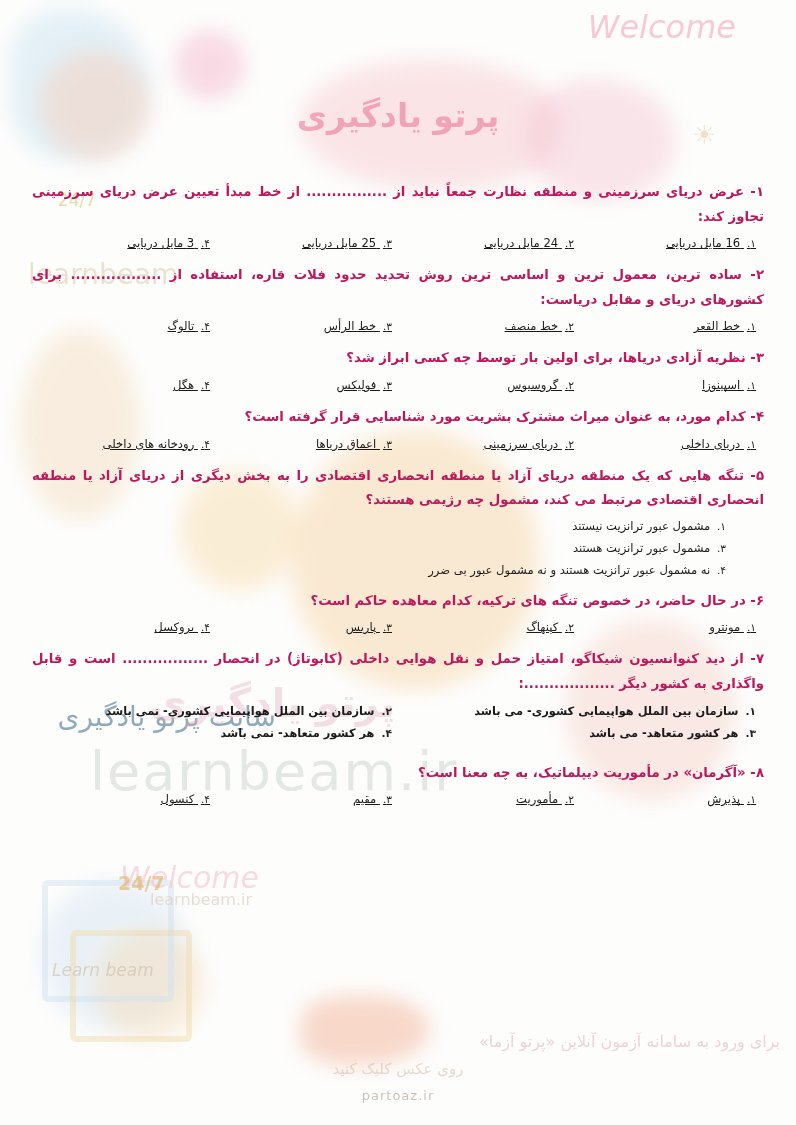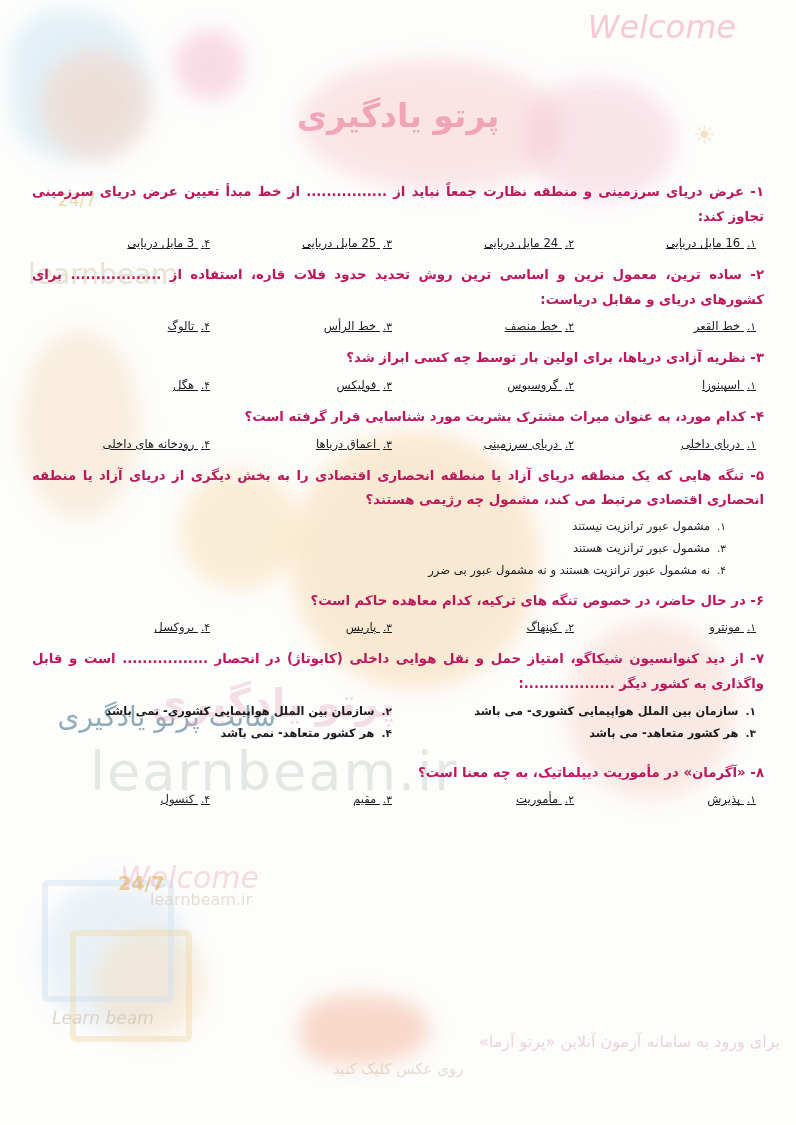--- a/index.html
+++ b/index.html
@@ -116,21 +116,21 @@
     left: 0;
     right: 0;
     text-align: center;
     font-size: 13px;
     color: #b9b0a6;
     opacity: 0.75;
     letter-spacing: 1px;
   }
   .wm-247a { top: 190px; right: 700px; font-size: 17px; color: #d6c06a; opacity: .55; }
   .wm-247b { top: 872px; left: 118px; font-size: 19px; color: #e2b35c; opacity: .6; font-weight: bold;}
-  .wm-learnbeam-logo { top: 960px; left: 52px; font-size: 17px; color: #c8b8a4; opacity: .55; font-style: italic; margin-top: 48px;}
+  .wm-learnbeam-logo { top: 960px; left: 52px; font-size: 17px; color: #c8b8a4; opacity: .55; font-style: italic;}
   .wm-sun { top: 120px; right: 80px; font-size: 26px; color: #e9c98c; opacity:.5;}
 
   .blob {
     position: absolute;
     border-radius: 50%;
     filter: blur(10px);
   }
   .blob-tl { top: 10px; left: 10px; width: 140px; height: 150px; background: #cfe6f2; opacity: .55; border-radius: 40% 60% 55% 45%; }
   .blob-tl2 { top: 50px; left: 40px; width: 110px; height: 110px; background: #f5d0c0; opacity: .5; }
   .blob-melon { top: 60px; left: 300px; width: 260px; height: 130px; background: #f7c7cd; opacity: .45; border-radius: 50% 50% 45% 55%; }
@@ -252,20 +252,21 @@
     <div class="wm wm-247a">24/7</div>
     <div class="wm wm-site">سایت پرتو یادگیری</div>
     <div class="wm wm-partoyad">پرتو یادگیری</div>
     <div class="wm wm-learnbeam-big">learnbeam.ir</div>
     <div class="wm wm-welcome2">Welcome</div>
     <div class="wm wm-learnbeam-s2">learnbeam.ir</div>
     <div class="wm wm-247b">24/7</div>
     <div class="wm wm-learnbeam-logo">Learn beam</div>
     <div class="wm wm-bottom1">برای ورود به سامانه آزمون آنلاین «پرتو آزما»</div>
     <div class="wm wm-bottom2">روی عکس کلیک کنید</div>
+    <div class="wm wm-domain">partoaz.ir</div>
   </div>
 
   <div class="content" id="questions-container">
       <div class="q-block">
         <div class="q-stem"><span class="qnum">۱-</span><span> عرض دریای سرزمینی و منطقه نظارت جمعاً نباید از ................ از خط مبدأ تعیین عرض دریای سرزمینی تجاوز کند:</span></div>
         <div class="opts-row">
           <div class="opt"><span class="onum">۱.</span><span> 16 مایل دریایی</span></div>
           <div class="opt"><span class="onum">۲.</span><span> 24 مایل دریایی</span></div>
           <div class="opt"><span class="onum">۳.</span><span> 25 مایل دریایی</span></div>
           <div class="opt"><span class="onum">۴.</span><span> 3 مایل دریایی</span></div>

